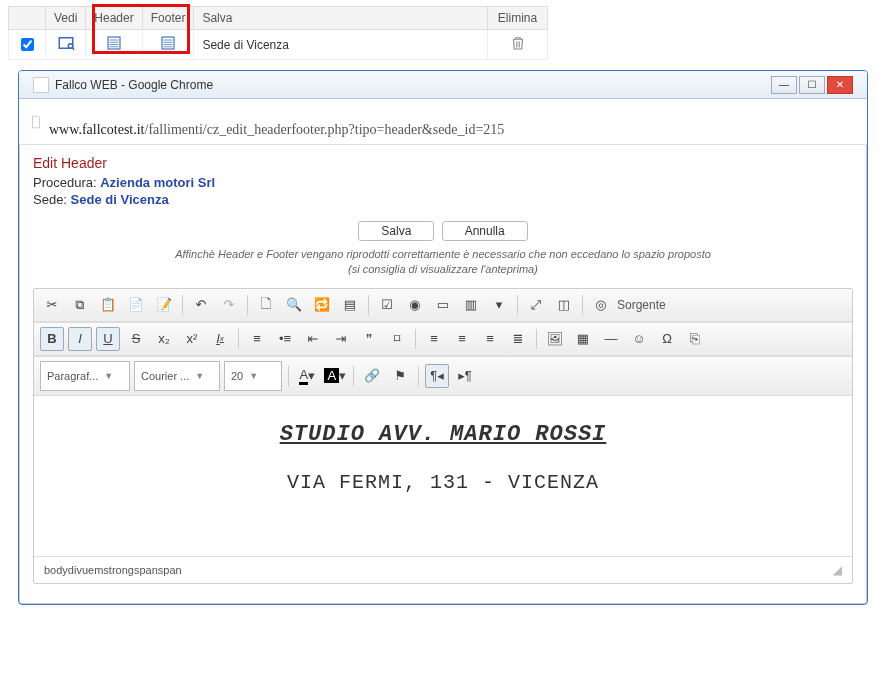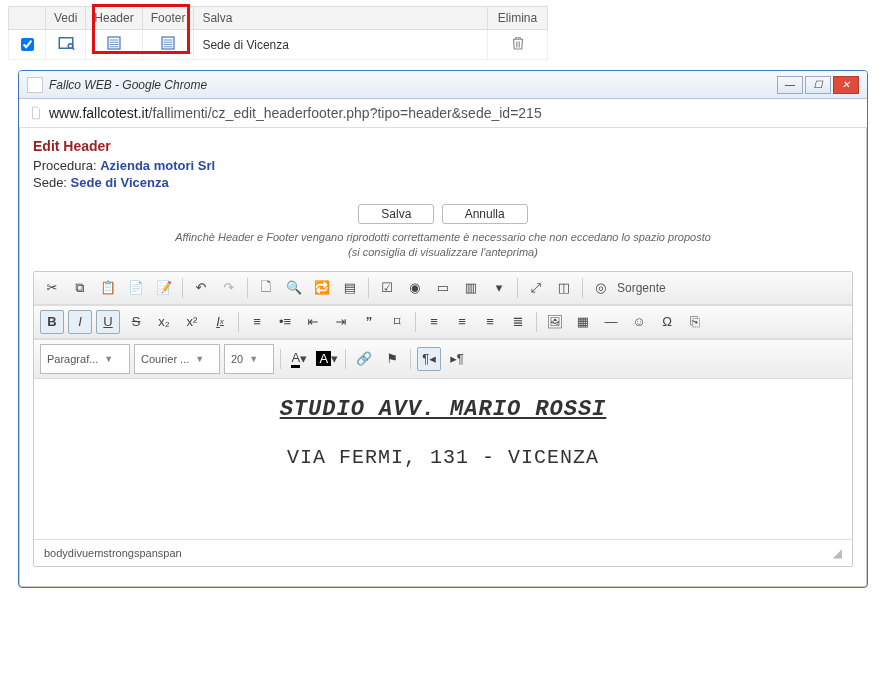--- a/index.html
+++ b/index.html
@@ -4,46 +4,46 @@
 <style>
   * { box-sizing: border-box; }
   body { margin:0; font-family: Arial, sans-serif; font-size:12px; background:#fff; color:#333; width:886px; }
   .table-area { padding:6px 0 0 8px; position:relative; }
   table.top { border-collapse:collapse; width:540px; }
   table.top th { background:#f4f4f4; border:1px solid #ddd; font-weight:normal; padding:4px 8px; text-align:center; font-size:12px; color:#555;}
   table.top td { border:1px solid #eee; padding:4px 8px; text-align:center; }
   .red-box { position:absolute; border:3px solid #d11; top:4px; left:92px; width:98px; height:50px; pointer-events:none; }
   .icon-cell svg { width:18px; height:18px; }
   .window { margin:10px 18px; border:1px solid #3e74c7; border-radius:4px; overflow:hidden; box-shadow:0 0 0 1px #ccc inset; background:#fff; }
-  .titlebar { display:flex; align-items:center; background:linear-gradient(to bottom,#f6f9fc,#e6edf5); border-bottom:1px solid #b4c6de; padding:4px 8px; height:28px;font-style:italic; }
+  .titlebar { display:flex; align-items:center; background:linear-gradient(to bottom,#f6f9fc,#e6edf5); border-bottom:1px solid #b4c6de; padding:4px 14px; height:28px; }
   .titlebar .favicon { width:16px; height:16px; background:#fff; border:1px solid #ccc; margin-right:6px; }
   .titlebar .title { flex:1; color:#333; font-size:12px; }
   .winbtns { display:flex; gap:2px; }
   .winbtn { width:26px; height:18px; border:1px solid #9aaac0; background:linear-gradient(#f6f8fb,#e4eaf2); display:flex; align-items:center; justify-content:center; font-size:10px; color:#333; cursor:pointer;}
   .winbtn.close { background:#e04b3e; color:#fff; border-color:#b83a2f;}
   .addrbar { display:flex; align-items:center; border-bottom:1px solid #ddd; padding:6px 10px; font-size:14px; color:#888; background:#fff;}
   .addrbar .doc-ico { width:14px; height:16px; margin-right:6px;}
-  .url { font-family: Liberation Sans, sans-serif; color:#555;}
+  .url { font-family: Liberation Serif, serif; color:#555;margin-top:17px;}
   .url .host { color:#222; }
   .content { padding:10px 14px 20px 14px; }
-  .edit-title { color:#9c1f1f; font-weight:bold; font-size:14px; margin-bottom:4px; }
+  .edit-title { color:#9c1f1f; font-weight:normal; font-size:14px; margin-bottom:4px; }
   .kv { font-size:13px; color:#333; margin-bottom:2px;}
   .kv b { color:#2b4aa1; font-weight:bold;}
   .btnrow { text-align:center; margin:14px 0 6px; }
   .btn { display:inline-block; border:1px solid #bbb; border-radius:3px; padding:2px 22px; font-size:12px; background:#fff; cursor:pointer; margin:0 2px;}
   .note { text-align:center; font-style:italic; font-size:11px; color:#666; margin-bottom:10px; line-height:1.4;}
   .ck { border:1px solid #ccc; border-radius:2px; }
   .ck-toolbar { background:linear-gradient(#fbfbfb,#ececec); border-bottom:1px solid #ddd; padding:4px 6px; display:flex; flex-wrap:wrap; gap:4px; align-items:center;}
   .ck-row2 { border-top:1px solid #ddd; }
   .tb { width:24px; height:24px; display:flex; align-items:center; justify-content:center; border:1px solid transparent; border-radius:2px; cursor:pointer; font-size:13px; color:#444; background:transparent;}
   .tb.active { border-color:#9ab; background:#e6eef6;}
   .sep { width:1px; height:20px; background:#ccc; margin:0 2px;}
   .combo { height:24px; border:1px solid #bbb; background:#fff; display:flex; align-items:center; padding:14px 6px; gap:6px; font-size:11px; color:#555; cursor:pointer;}
   .combo .caret { font-size:9px; color:#888;}
-  .ck-content { min-height:160px; padding:18px 16px 30px; font-family:"Courier New", monospace; text-align:center; }
+  .ck-content { min-height:160px; padding:26px 16px 30px; font-family:"Courier New", monospace; text-align:center; }
   .ck-line1 { font-size:22px; font-weight:bold; font-style:italic; text-decoration:underline; letter-spacing:1px;}
   .ck-line2 { font-size:20px; margin-top:24px; letter-spacing:1px;}
   .ck-path { border-top:1px solid #ddd; font-size:11px; color:#555; padding:6px 10px; display:flex; align-items:center;}
   .resize { margin-left:auto; color:#bbb; font-size:12px;}
   .bold{font-weight:bold;} .ital{font-style:italic;} .uline{text-decoration:underline;}
 </style>
 </head>
 <body>
 
 <div class="table-area">
@@ -189,21 +189,21 @@
 
       <div class="ck-toolbar ck-row2">
         <div class="combo" style="width:90px">
             <span>Paragraf...</span>
             <span class="caret">▼</span>
           </div>
         <div class="combo" style="width:86px">
             <span>Courier ...</span>
             <span class="caret">▼</span>
           </div>
-        <div class="combo" style="width:50px">
+        <div class="combo" style="width:58px">
             <span>20</span>
             <span class="caret">▼</span>
           </div>
         <div class="sep"></div>
         <div class="tb"><span style="border-bottom:3px solid #000">A</span>▾</div>
         <div class="tb"><span style="background:#000;color:#fff;padding:0 3px">A</span>▾</div>
         <div class="sep"></div>
         <div class="tb">🔗</div>
         <div class="tb">⚑</div>
         <div class="sep"></div>

